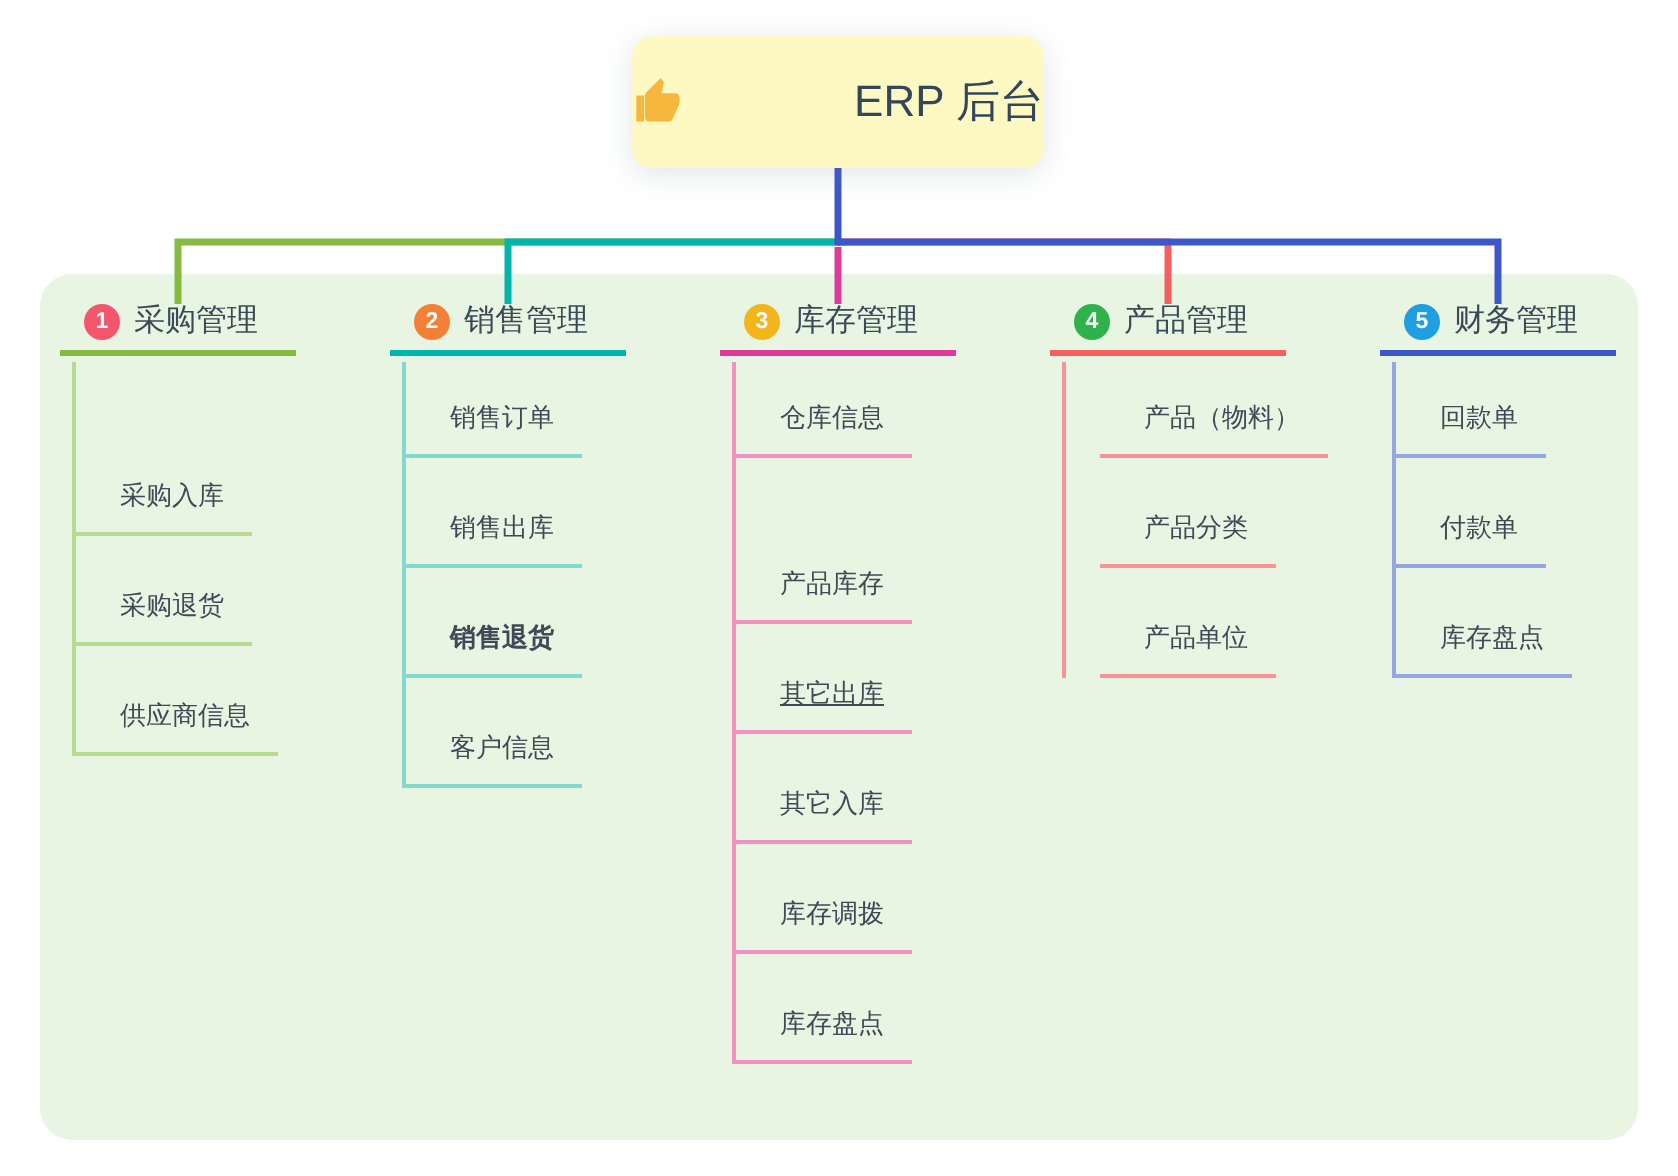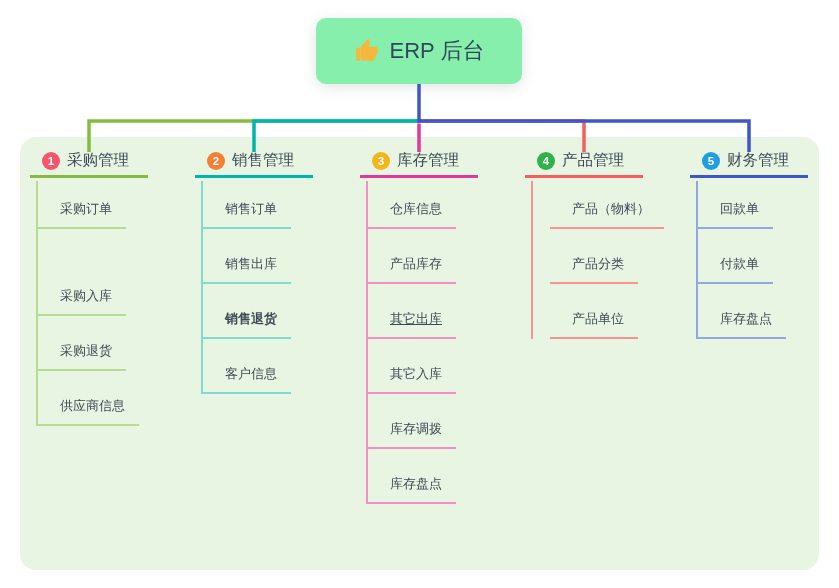--- a/index.html
+++ b/index.html
@@ -13,23 +13,23 @@
   .panel {
     position:absolute; left:20px; top:137px; width:799px; height:433px;
     border-radius:16px;
   }
   svg.connectors {
     position:absolute; left:0; top:0; width:839px; height:588px;
     pointer-events:none;
   }
   .root-card {
     position:absolute; left:316px; top:18px; width:206px; height:66px;
-    background:#86efac; border-radius:10px;
+    background:#fef9c3; border-radius:10px;
     box-shadow:0 3px 14px rgba(90,105,120,0.18);
-    display:flex; align-items:center; justify-content:center; gap:10px;
+    display:flex; align-items:center; justify-content:space-between; gap:10px;
     font-size:22px; font-weight:500; color:#33475b;
     cursor:default;
   }
   .thumb-icon { width:26px; height:26px; flex:none; }
   .branch { position:absolute; top:146px; width:118px; }
   .branch-header {
     height:32px; display:flex; align-items:center; gap:7px; padding-left:12px;
     border-bottom:3px solid; font-size:15.5px; font-weight:500; color:#3b4a57;
     white-space:nowrap; cursor:default;
   }
@@ -67,23 +67,20 @@
   <span>ERP 后台</span>
 </div>
 
 <div id="branches">
     <div class="branch" style="left: 30px; width: 118px;">
       <div class="branch-header" style="border-bottom-color: rgb(133, 187, 65);">
         <span class="badge" style="background: rgb(244, 86, 107);">1</span>
         <span>采购管理</span>
       </div>
       <div class="children" style="border-left-color: rgb(183, 219, 144);">
-        <div class="child-row first" style="border-bottom-color: rgb(183, 219, 144);">
-          <span>采购订单</span>
-        </div>
         <div class="child-row" style="border-bottom-color: rgb(183, 219, 144); margin-top: 32px;">
           <span>采购入库</span>
         </div>
         <div class="child-row" style="border-bottom-color: rgb(183, 219, 144);">
           <span>采购退货</span>
         </div>
         <div class="child-row" style="border-bottom-color: rgb(183, 219, 144);">
           <span>供应商信息</span>
         </div>
       </div>
@@ -110,21 +107,21 @@
     </div>
     <div class="branch" style="left: 360px; width: 118px;">
       <div class="branch-header" style="border-bottom-color: rgb(224, 57, 156);">
         <span class="badge" style="background: rgb(243, 181, 28);">3</span>
         <span>库存管理</span>
       </div>
       <div class="children" style="border-left-color: rgb(244, 143, 196);">
         <div class="child-row first" style="border-bottom-color: rgb(244, 143, 196);">
           <span>仓库信息</span>
         </div>
-        <div class="child-row" style="border-bottom-color: rgb(244, 143, 196);">
+        <div class="child-row" style="border-bottom-color: rgb(244, 143, 196); margin-top: 28px;">
           <span>产品库存</span>
         </div>
         <div class="child-row" style="border-bottom-color: rgb(244, 143, 196); text-decoration: underline;">
           <span>其它出库</span>
         </div>
         <div class="child-row" style="border-bottom-color: rgb(244, 143, 196);">
           <span>其它入库</span>
         </div>
         <div class="child-row" style="border-bottom-color: rgb(244, 143, 196);">
           <span>库存调拨</span>

